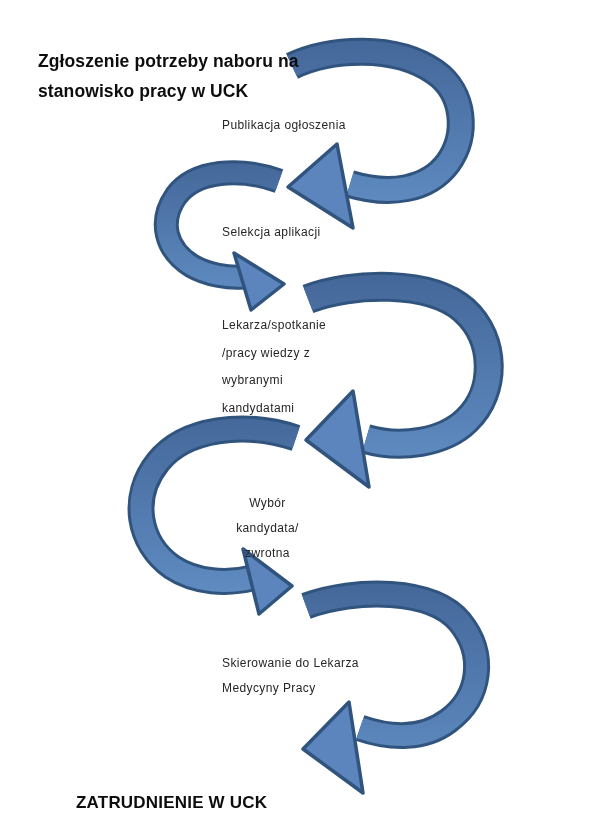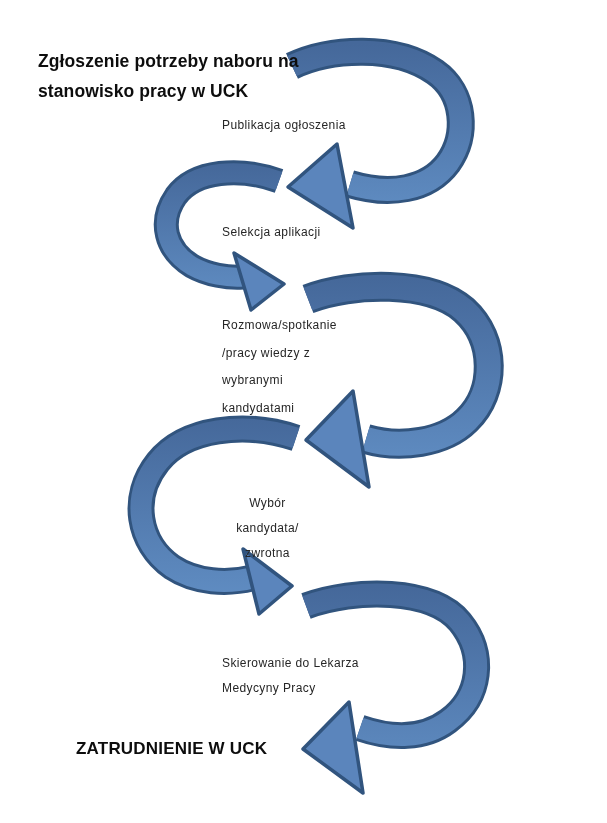--- a/index.html
+++ b/index.html
@@ -31,21 +31,21 @@
     letter-spacing:0.1px;
     color:var(--title-text,#0d0d0d);
     margin-top:24px;
   }
   .step1 { left:222px; top:112px; }
   .step2 { left:222px; top:219px; }
   .step3 { left:222px; top:312px; line-height:27.5px; }
   .step4 { left:200px; top:456px; width:135px; line-height:25px; text-align:center; white-space:normal;margin-top:35px; }
   .step5 { left:222px; top:651px; line-height:25px; }
   .final {
-    left:76px; top:735px;
+    left:76px; top:789px;
     font-weight:bold;
     font-size:17px;
     letter-spacing:0.2px;
     color:var(--title-text,#0d0d0d);
   }
   .band-outline { fill:none; stroke:var(--arrow-outline,#31547e); }
   .band-fill    { fill:none; }
   .head {
     fill:var(--arrow-head,#5b85bc);
     stroke:var(--arrow-outline,#31547e);
@@ -120,21 +120,21 @@
 
   <div class="txt step1">
     <div>Publikacja ogłoszenia</div>
   </div>
 
   <div class="txt step2">
     <div>Selekcja aplikacji</div>
   </div>
 
   <div class="txt step3">
-    <div>Rozmowa/spotkanie</div>
+    <div>Lekarza/spotkanie</div>
     <div>/pracy wiedzy z</div>
     <div>wybranymi</div>
     <div>kandydatami</div>
   </div>
 
   <div class="txt step4">
     <div>Wybór</div>
     <div>kandydata/</div>
     <div>zwrotna</div>
   </div>

